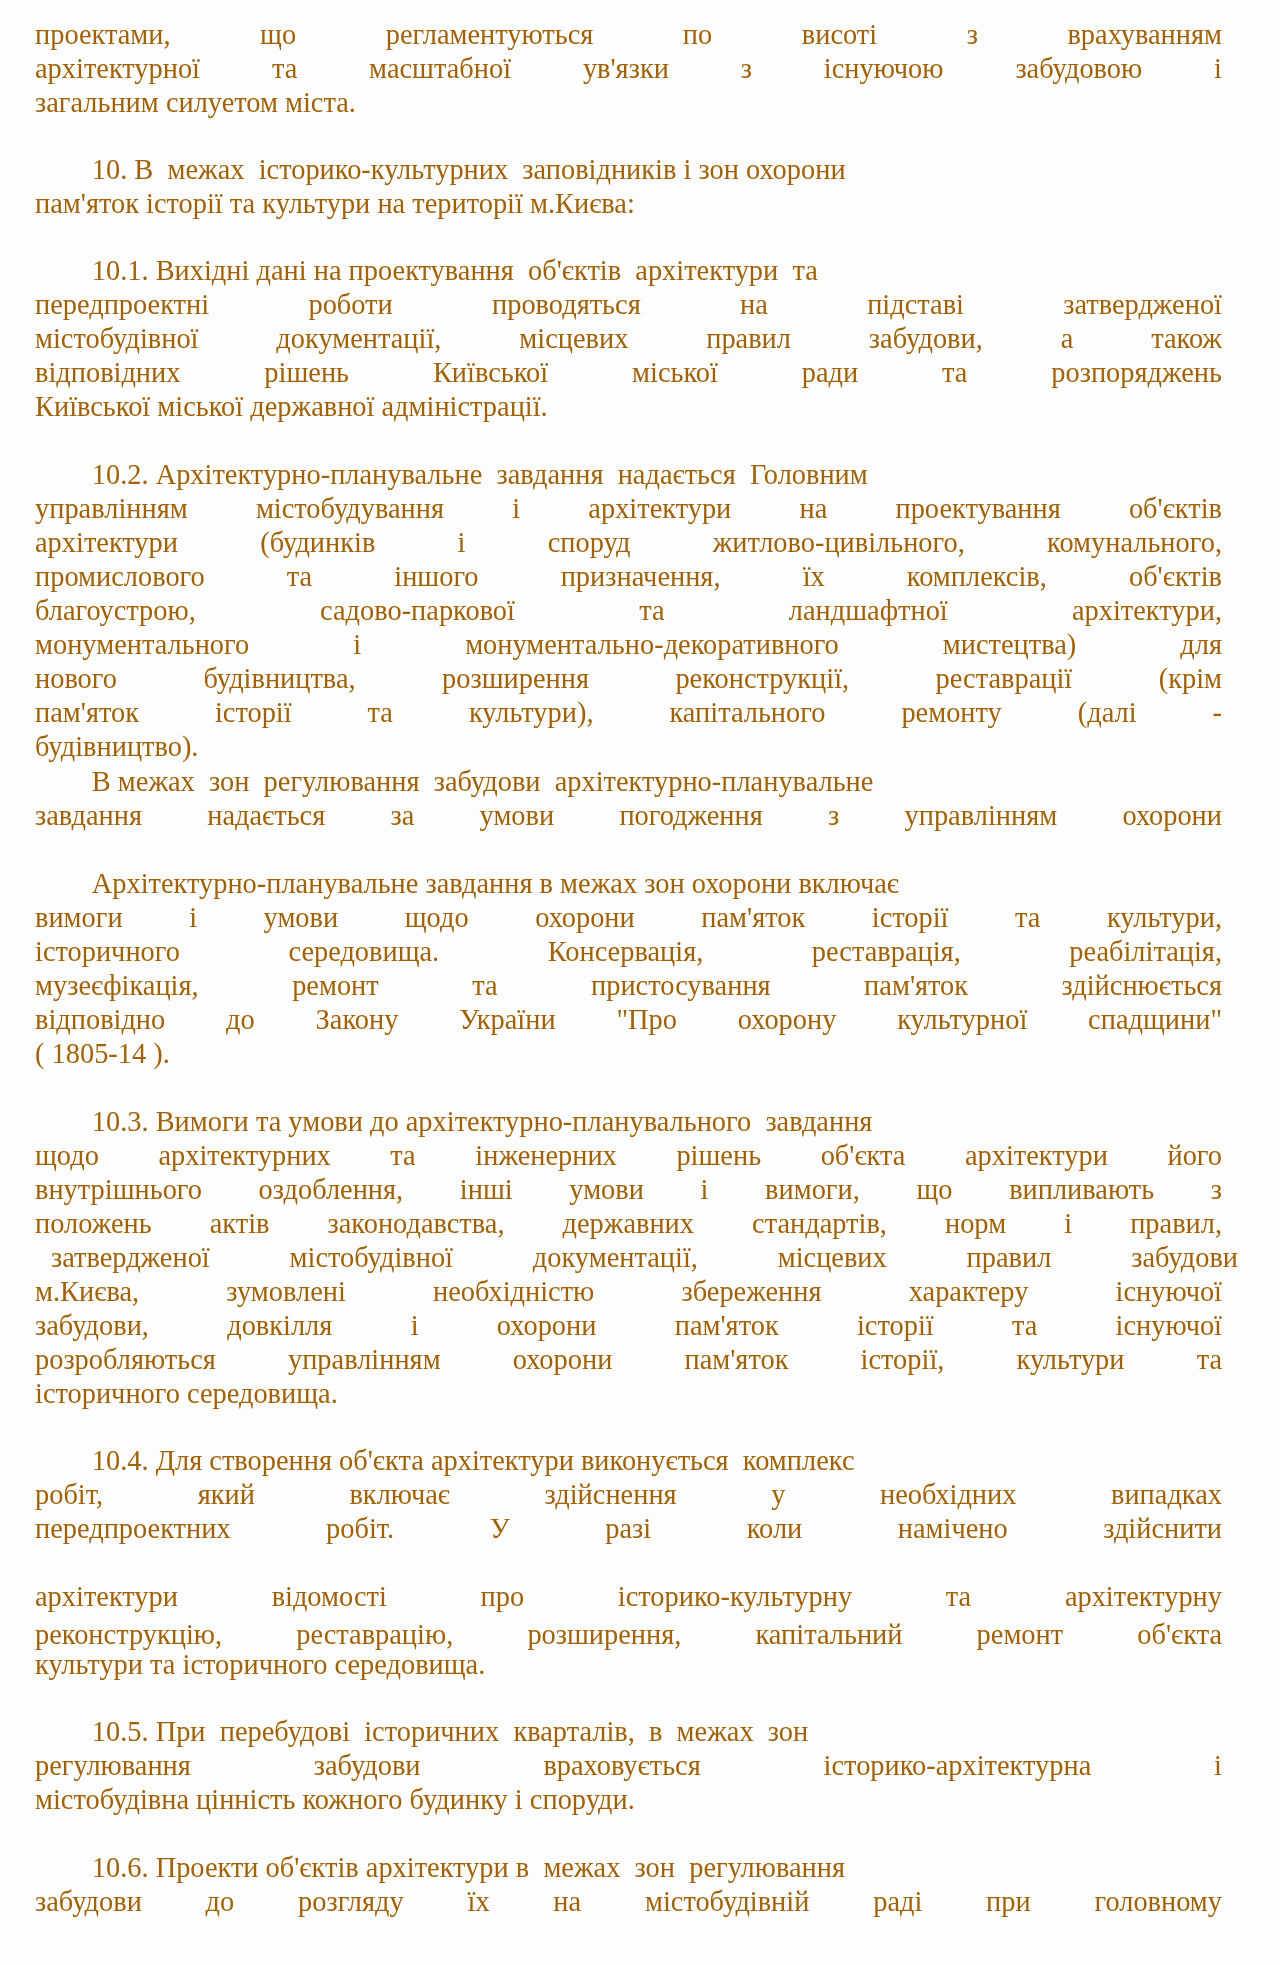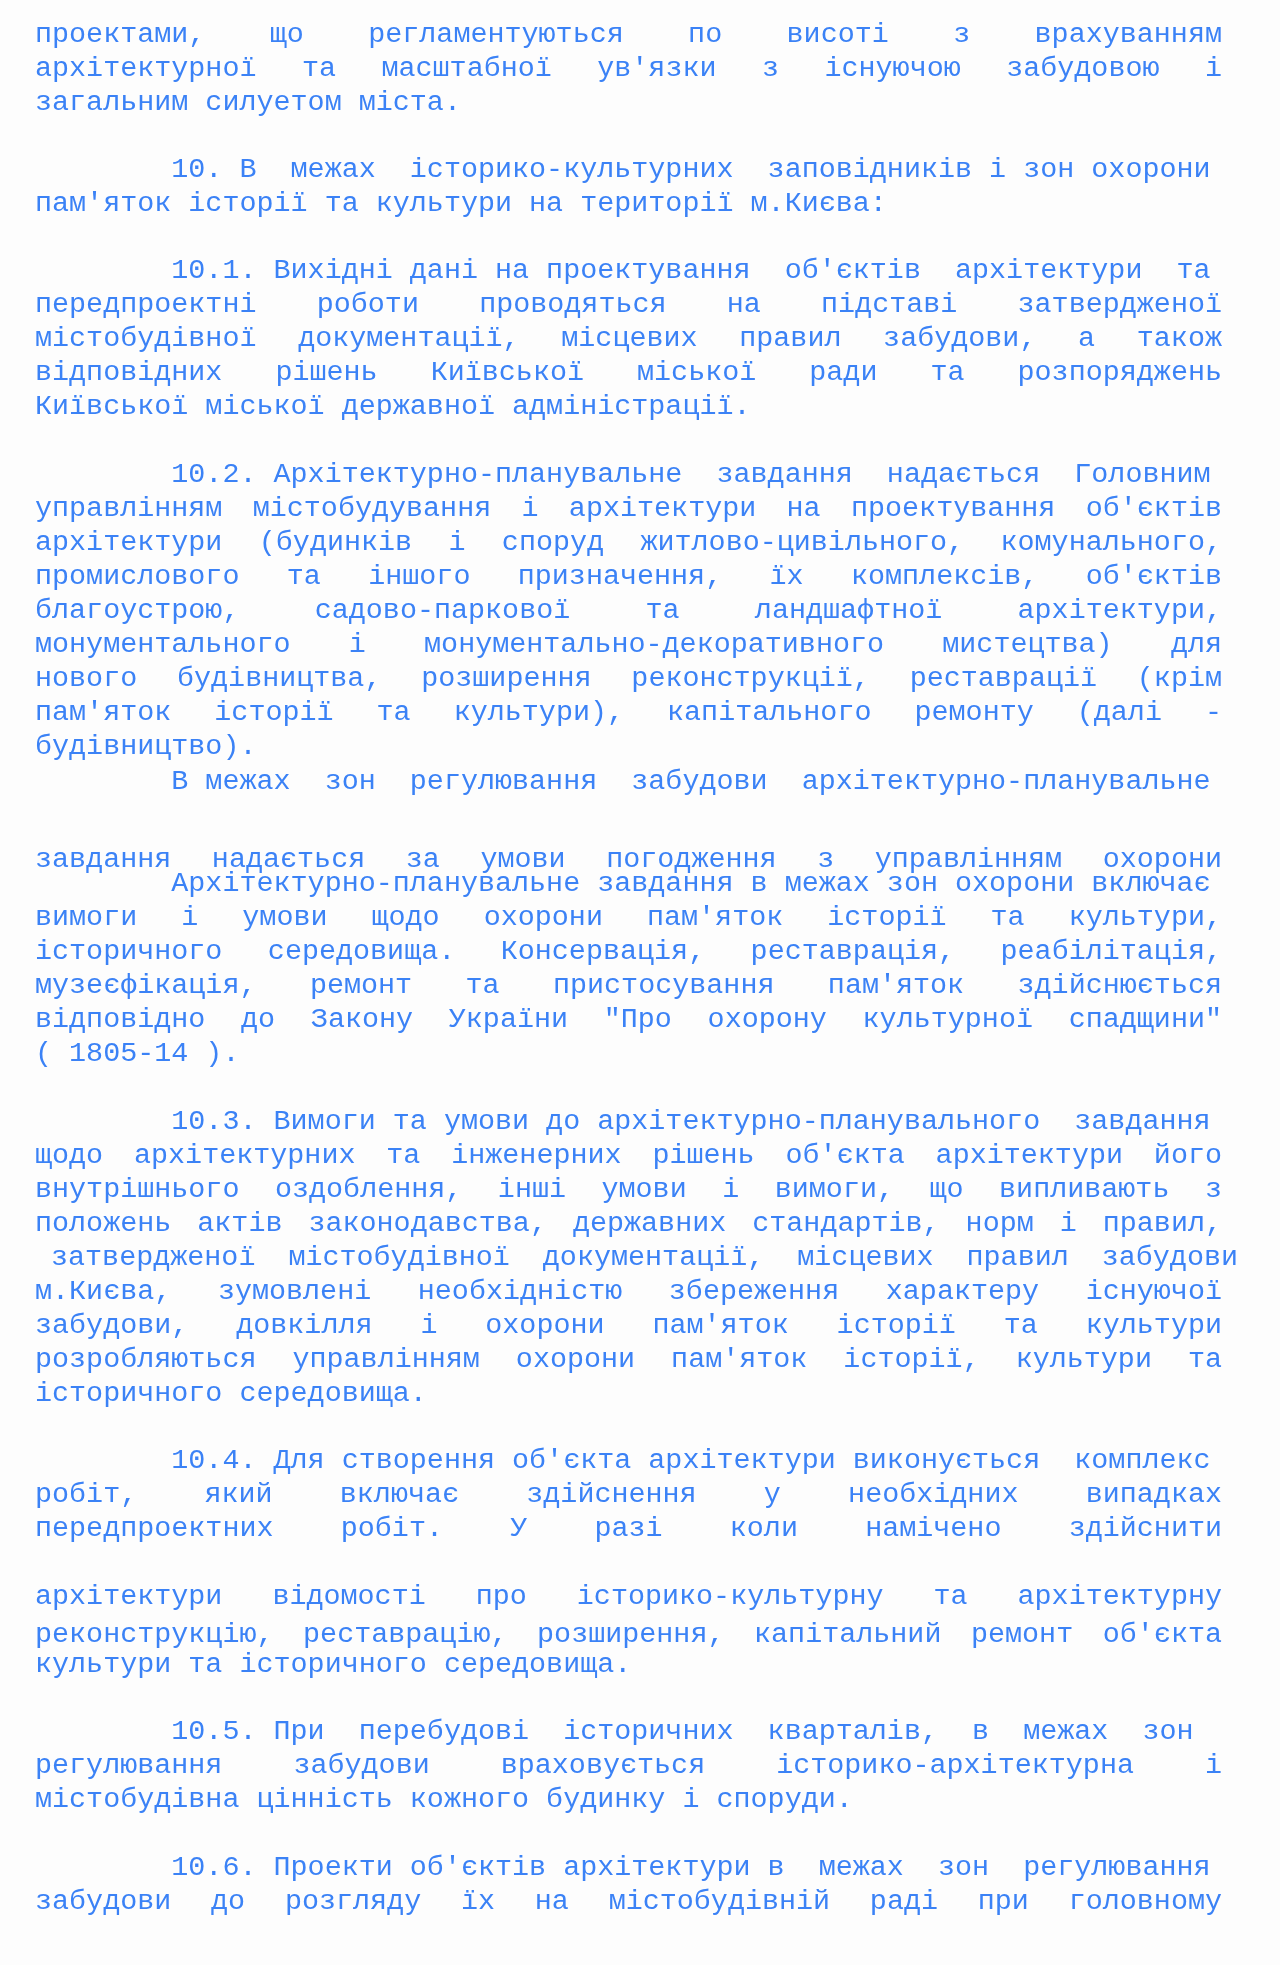--- a/index.html
+++ b/index.html
@@ -1,21 +1,21 @@
 <!DOCTYPE html>
 <html><head>
 <meta charset="utf-8">
 <style>
   html, body { margin:0; padding:0; background:#ffffff; }
   body { width:1280px; height:1965px; position:relative; overflow:hidden; }
   .page { position:absolute; left:0; top:0; width:1280px; height:1965px; background:#fdfdfd; }
   .line {
     position:absolute; left:35px; width:1187px; height:34px;
-    font-family:Liberation Mono, monospace;
-    font-size:28.4px; line-height:34px; color:#3b82f6;
+    font-family:Liberation Serif, serif;
+    font-size:28.4px; line-height:34px; color:#a16207;
     white-space:nowrap; overflow:visible;
   }
   .line.j { text-align:justify; text-align-last:justify; white-space:normal; }
 </style>
 </head>
 <body>
 
 <div class="page" id="page">
     <div class="line j" style="top: 18px;">проектами, що регламентуються по висоті з врахуванням</div>
     <div class="line j" style="top: 52px;">архітектурної та масштабної ув'язки з існуючою забудовою і</div>
@@ -30,34 +30,34 @@
     <div class="line" style="top: 458px; white-space: pre;">        10.2. Архітектурно-планувальне  завдання  надається  Головним</div>
     <div class="line j" style="top: 492px;">управлінням містобудування і архітектури на проектування об'єктів</div>
     <div class="line j" style="top: 526px;">архітектури (будинків і споруд житлово-цивільного, комунального,</div>
     <div class="line j" style="top: 560px;">промислового та іншого призначення, їх комплексів, об'єктів</div>
     <div class="line j" style="top: 594px;">благоустрою, садово-паркової та ландшафтної архітектури,</div>
     <div class="line j" style="top: 628px;">монументального і монументально-декоративного мистецтва) для</div>
     <div class="line j" style="top: 662px;">нового будівництва, розширення реконструкції, реставрації (крім</div>
     <div class="line j" style="top: 696px;">пам'яток історії та культури), капітального ремонту (далі -</div>
     <div class="line" style="top: 730px; white-space: pre;">будівництво).</div>
     <div class="line" style="top: 765px; white-space: pre;">        В межах  зон  регулювання  забудови  архітектурно-планувальне</div>
-    <div class="line j" style="top: 843px;">завдання надається за умови погодження з управлінням охорони</div>
+    <div class="line j" style="top: 799px;">завдання надається за умови погодження з управлінням охорони</div>
     <div class="line" style="top: 867px; white-space: pre;">        Архітектурно-планувальне завдання в межах зон охорони включає</div>
     <div class="line j" style="top: 901px;">вимоги і умови щодо охорони пам'яток історії та культури,</div>
     <div class="line j" style="top: 935px;">історичного середовища. Консервація, реставрація, реабілітація,</div>
     <div class="line j" style="top: 969px;">музеєфікація, ремонт та пристосування пам'яток здійснюється</div>
     <div class="line j" style="top: 1003px;">відповідно до Закону України "Про охорону культурної спадщини"</div>
     <div class="line" style="top: 1037px; white-space: pre;">( 1805-14 ).</div>
     <div class="line" style="top: 1105px; white-space: pre;">        10.3. Вимоги та умови до архітектурно-планувального  завдання</div>
     <div class="line j" style="top: 1139px;">щодо архітектурних та інженерних рішень об'єкта архітектури його</div>
     <div class="line j" style="top: 1173px;">внутрішнього оздоблення, інші умови і вимоги, що випливають з</div>
     <div class="line j" style="top: 1207px;">положень актів законодавства, державних стандартів, норм і правил,</div>
     <div class="line j" style="top: 1241px; margin-left: 16px;">затвердженої містобудівної документації, місцевих правил забудови</div>
     <div class="line j" style="top: 1275px;">м.Києва, зумовлені необхідністю збереження характеру існуючої</div>
-    <div class="line j" style="top: 1309px;">забудови, довкілля і охорони пам'яток історії та культури</div>
+    <div class="line j" style="top: 1309px;">забудови, довкілля і охорони пам'яток історії та існуючої</div>
     <div class="line j" style="top: 1343px;">розробляються управлінням охорони пам'яток історії, культури та</div>
     <div class="line" style="top: 1377px; white-space: pre;">історичного середовища.</div>
     <div class="line" style="top: 1444px; white-space: pre;">        10.4. Для створення об'єкта архітектури виконується  комплекс</div>
     <div class="line j" style="top: 1478px;">робіт, який включає здійснення у необхідних випадках</div>
     <div class="line j" style="top: 1512px;">передпроектних робіт. У разі коли намічено здійснити</div>
     <div class="line j" style="top: 1618px;">реконструкцію, реставрацію, розширення, капітальний ремонт об'єкта</div>
     <div class="line j" style="top: 1580px;">архітектури відомості про історико-культурну та архітектурну</div>
     <div class="line" style="top: 1648px; white-space: pre;">культури та історичного середовища.</div>
     <div class="line" style="top: 1715px; white-space: pre;">        10.5. При  перебудові  історичних  кварталів,  в  межах  зон</div>
     <div class="line" style="top: 1783px; white-space: pre;">містобудівна цінність кожного будинку і споруди.</div>

